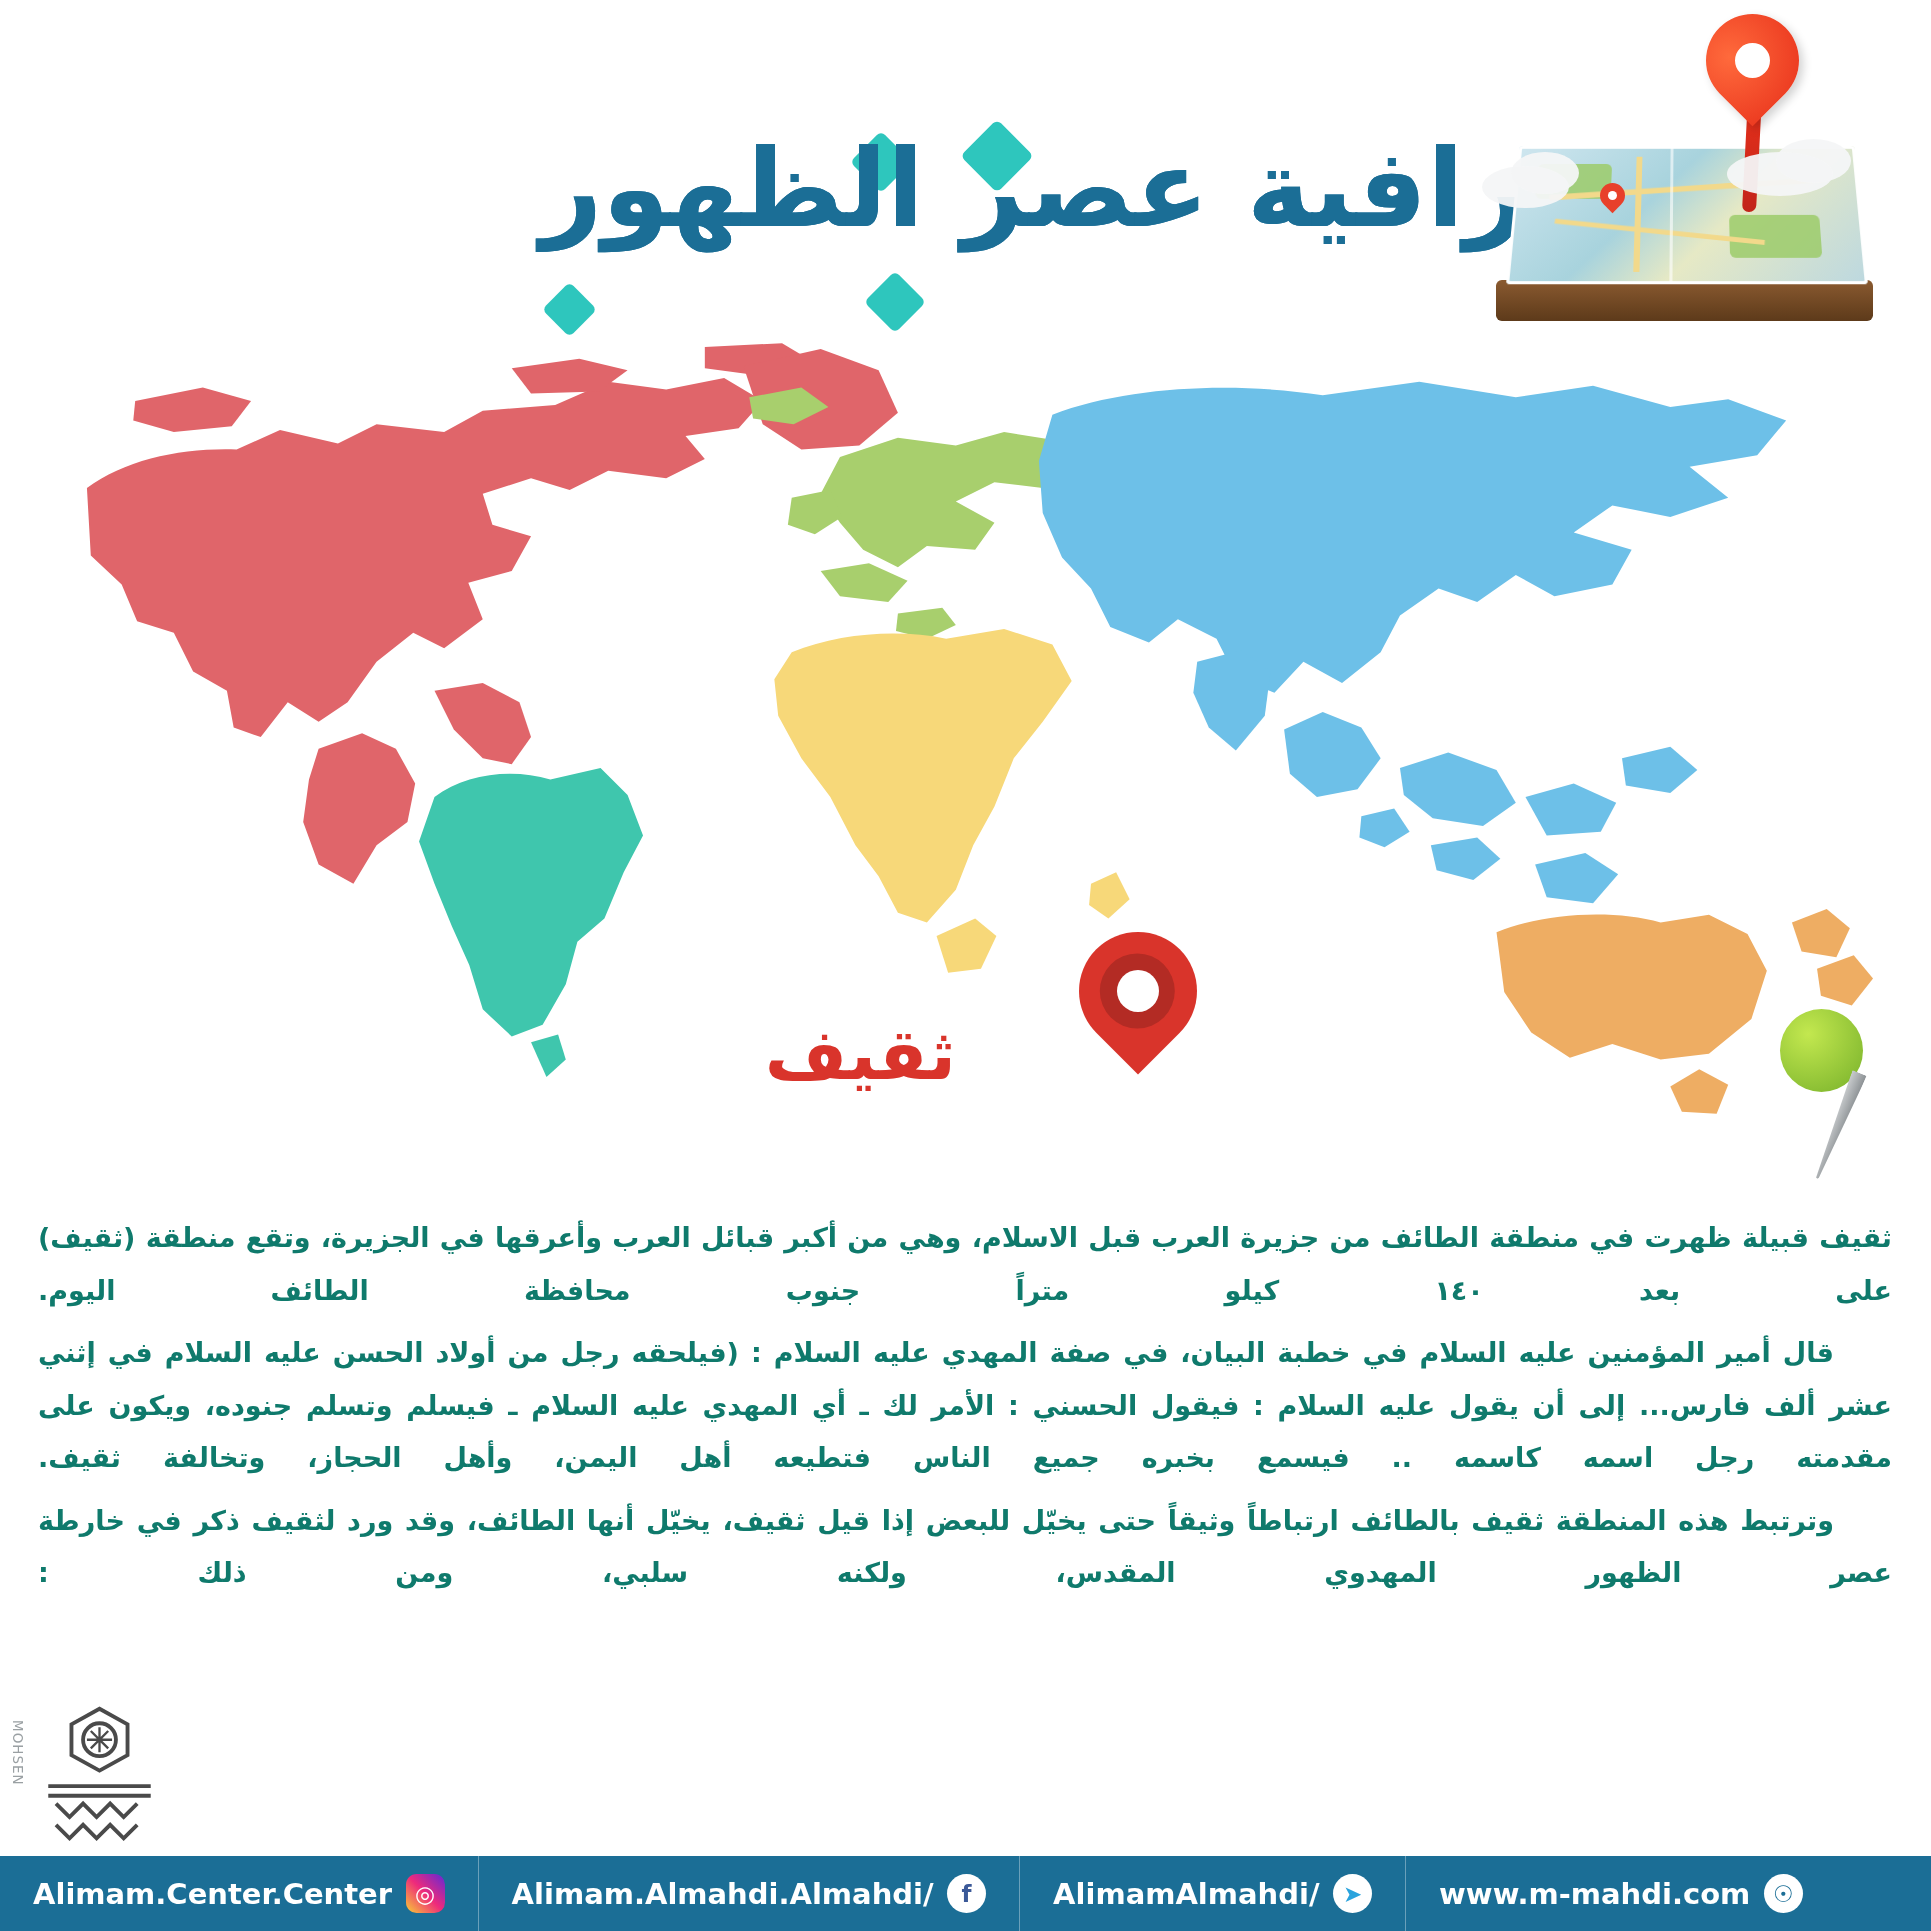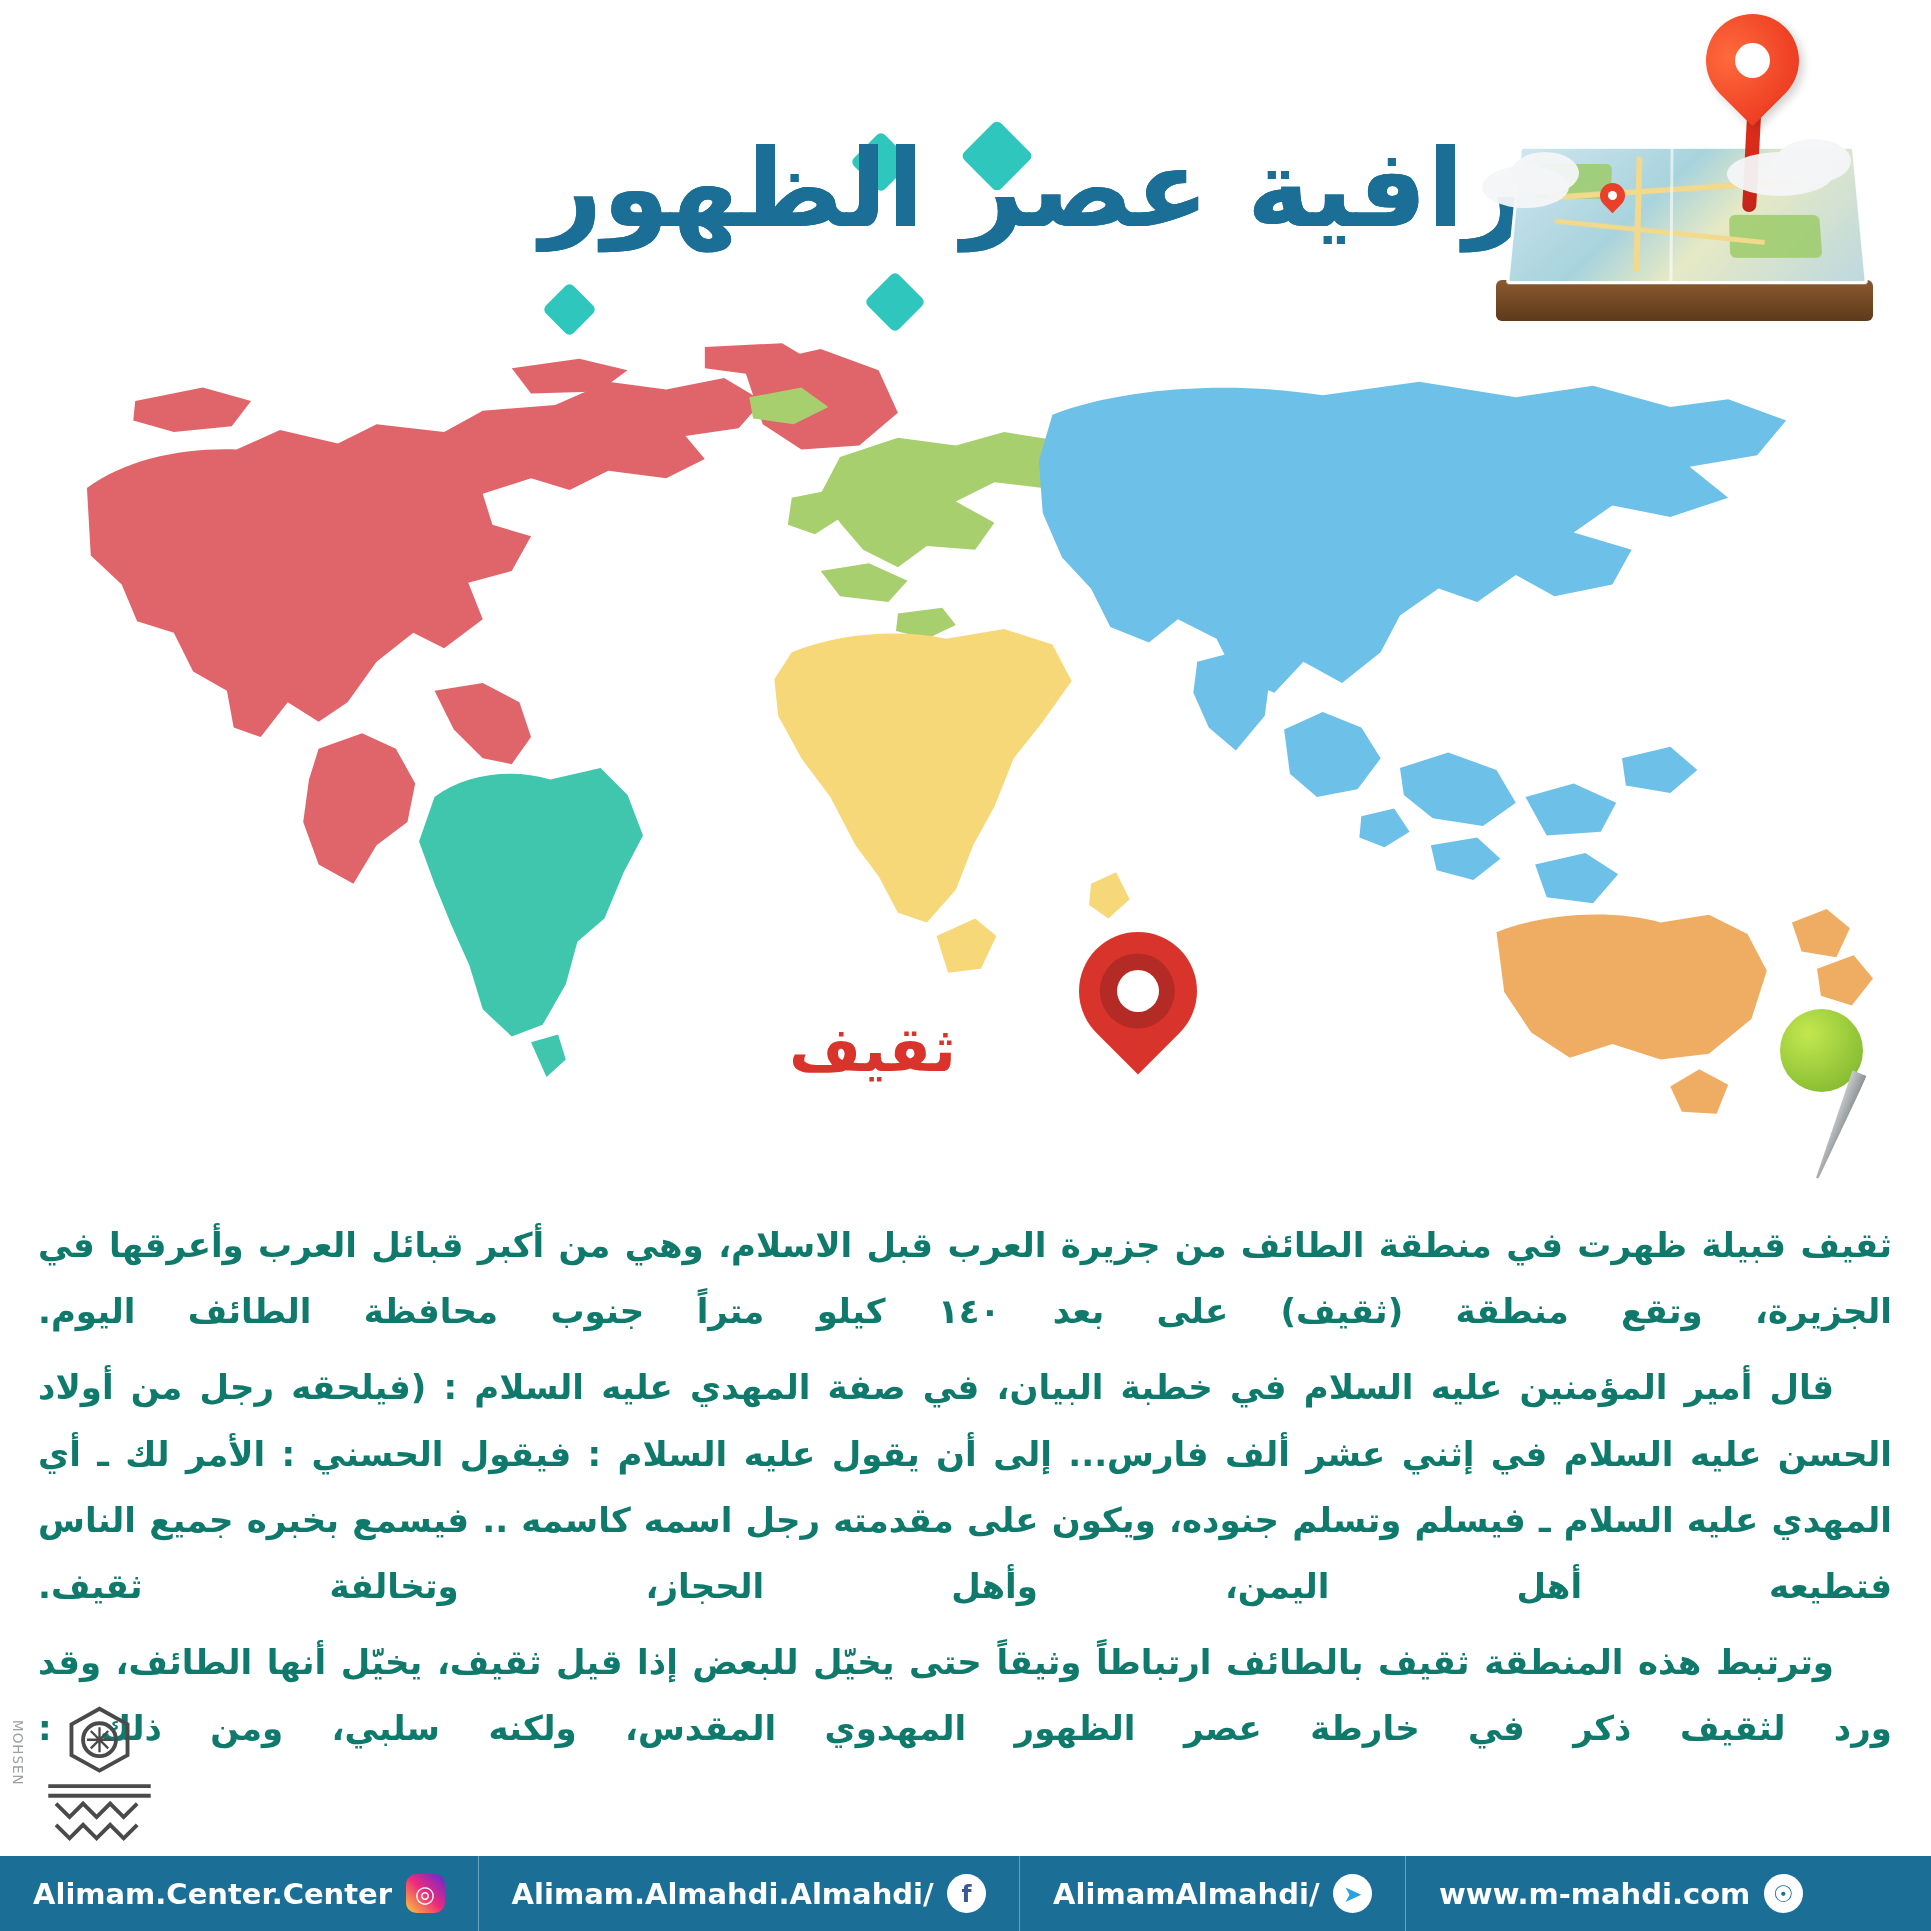--- a/index.html
+++ b/index.html
@@ -92,21 +92,21 @@
 
   
   .worldmap{
     position:absolute;top:343px;right:29px;width:1873px;height:850px;
   }
   .worldmap svg{width:100%;height:100%;display:block;}
 
   
   .thaqif-label{
     position:absolute;top:1019px;right:975px;
-    font-size:62px;font-weight:bold;color:#d9342b;
+    font-size:71px;font-weight:bold;color:#d9342b;
     direction:rtl;line-height:1;
   }
   .marker{
     position:absolute;top:932px;right:734px;width:118px;height:118px;
     background:#d9342b;border-radius:50% 50% 50% 0;
     transform:rotate(-45deg);
   }
   .marker:before{
     content:"";position:absolute;left:21px;top:21px;width:75px;height:75px;
     border-radius:50%;background:#b32b24;
@@ -128,21 +128,21 @@
     transform:rotate(22deg);transform-origin:top center;
     border-radius:0 0 50% 50%;
     clip-path:polygon(0 0,100% 0,58% 100%,42% 100%);
   }
 
   
   .body-text{
     position:absolute;top:1212px;right:39px;width:1854px;
     direction:rtl;text-align:justify;text-align-last:justify;
     color:#0f7a6c;
-    font-size:34px;
+    font-size:27px;
     font-weight:bold;
     line-height:1.95;
   }
   .body-text p{margin:0 0 9.7px 0;}
   .body-text p.indent{text-indent:58px;}
 
   
   .footer{
     position:absolute;bottom:0;right:0;width:1931px;height:75px;
     background:#1b6e96;

